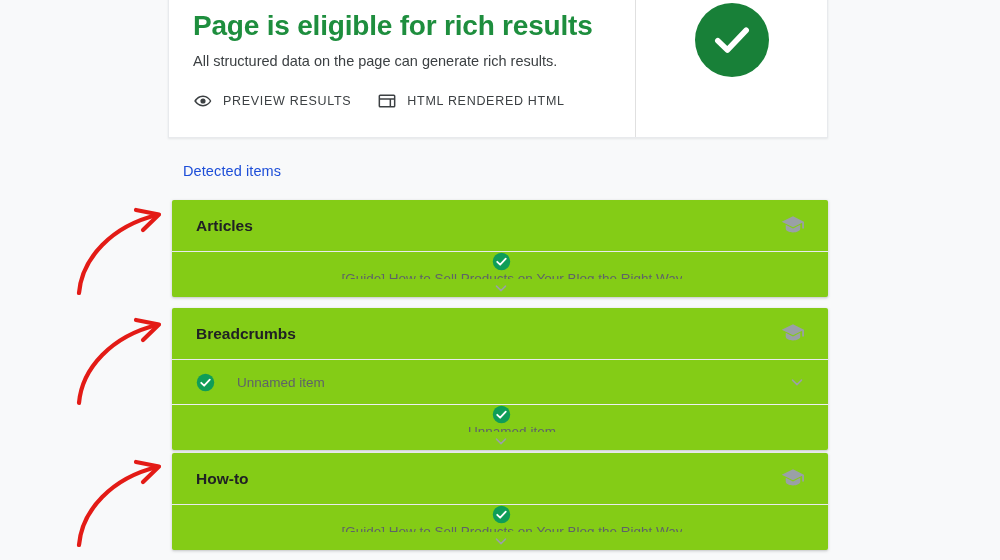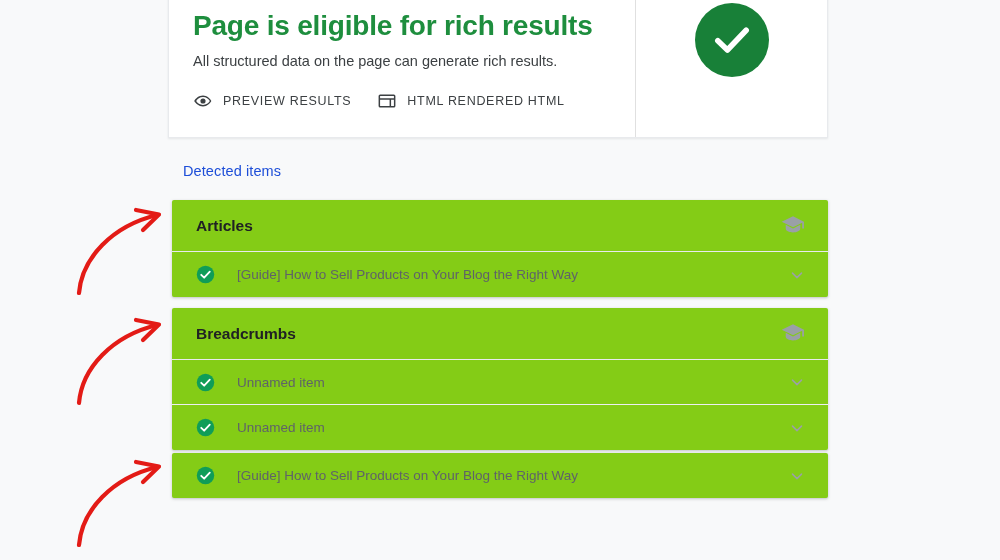--- a/index.html
+++ b/index.html
@@ -145,21 +145,21 @@
 
   .item-row {
     height: 45px;
     display: flex;
     align-items: center;
     padding: 0 22px 0 24px;
     box-sizing: border-box;
     border-bottom: 1px solid #eceff1;
     cursor: pointer;
   }
-  .item-row:last-child { border-bottom: none; }
+  .item-row:last-child { border-bottom: none; flex-direction: column; }
   .row-check { width: 19px; height: 19px; flex: none; display:block; }
   .row-text {
     flex: 1;
     margin-left: 22px;
     font-size: 13.5px;
     color: #5f6368;
     white-space: nowrap;
     overflow: hidden;
     text-overflow: ellipsis;
   }
@@ -284,20 +284,29 @@
       <span class="row-text">Unnamed item</span>
       <span>
         <svg class="chevron" viewBox="0 0 24 24" fill="none" stroke="currentColor" stroke-width="2" stroke-linecap="round" stroke-linejoin="round" aria-hidden="true">
           <polyline points="6,9.5 12,15.5 18,9.5"></polyline>
         </svg>
       </span>
     </div>
   </div>
 
   <div class="item-card card-howto">
+    <div class="card-head">
+      <span class="card-head-title">How-to</span>
+      <span>
+        <svg class="cap-icon" viewBox="0 0 24 24" fill="currentColor" aria-hidden="true">
+          <path d="M12 3 1.6 8.1 12 13.2l8.5-4.2v5.4h1.6V8.1L12 3z"></path>
+          <path d="M5.3 10.9v3.6c0 1.9 3 3.4 6.7 3.4s6.7-1.5 6.7-3.4v-3.6L12 14.2l-6.7-3.3z"></path>
+        </svg>
+      </span>
+    </div>
     <div class="item-row">
       <span>
         <svg class="row-check" viewBox="0 0 24 24" aria-hidden="true">
           <circle cx="12" cy="12" r="11" fill="#0f9d58"></circle>
           <polyline points="6.6,12.4 10.3,16 17.4,8.4" fill="none" stroke="#ffffff" stroke-width="2.3" stroke-linecap="round" stroke-linejoin="round"></polyline>
         </svg>
       </span>
       <span class="row-text">[Guide] How to Sell Products on Your Blog the Right Way</span>
       <span>
         <svg class="chevron" viewBox="0 0 24 24" fill="none" stroke="currentColor" stroke-width="2" stroke-linecap="round" stroke-linejoin="round" aria-hidden="true">

